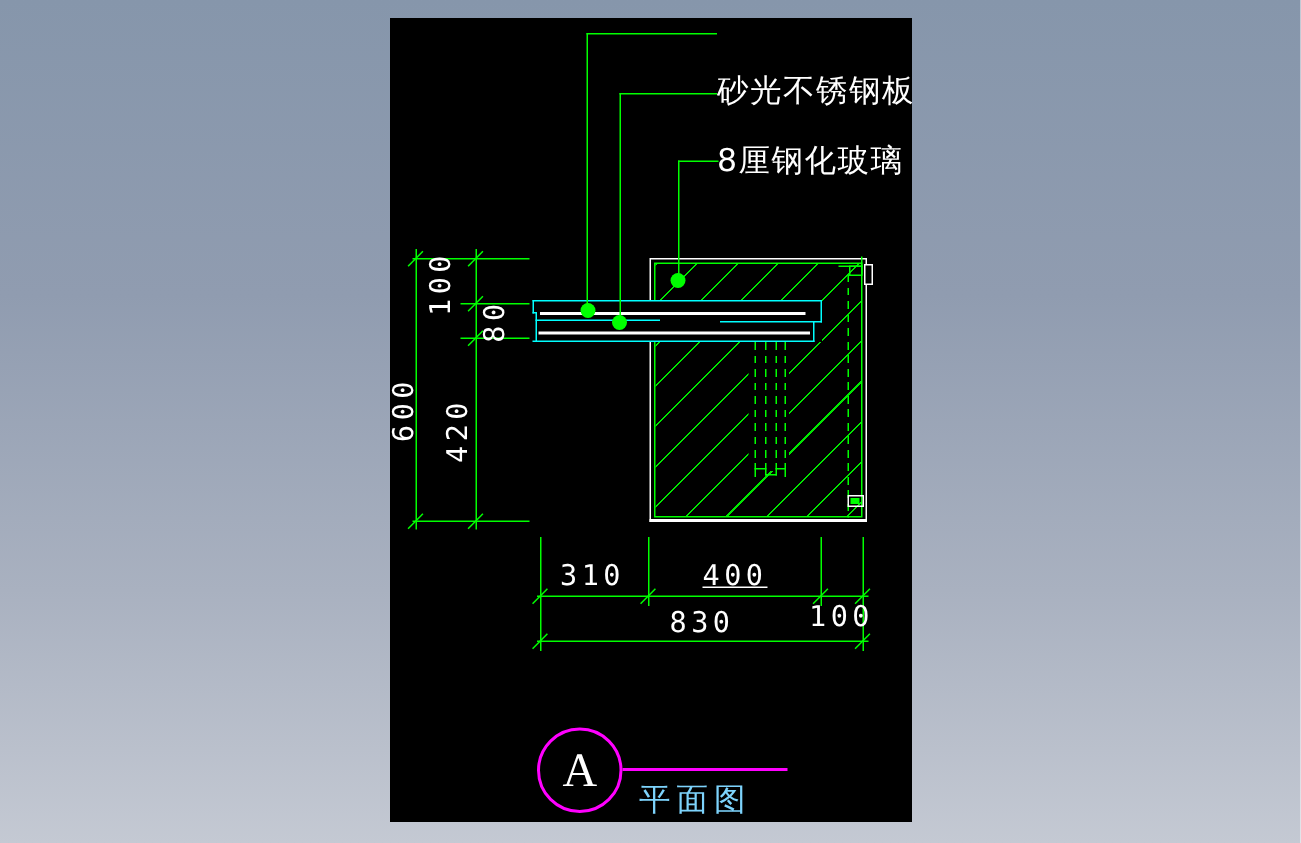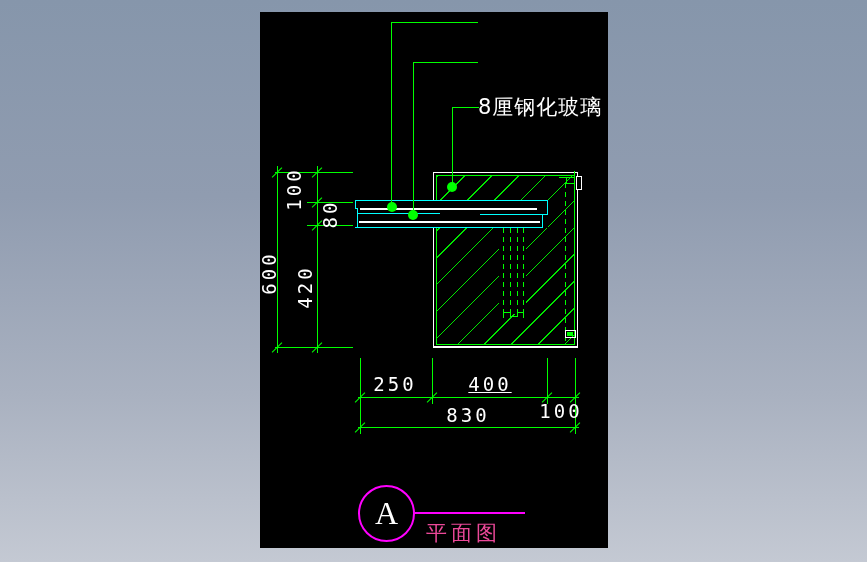--- a/index.html
+++ b/index.html
@@ -21,21 +21,21 @@
   .callout{position:absolute;left:218px;color:#fff;font-size:21px;line-height:22px;letter-spacing:1px;white-space:nowrap;}
   .dimtext{position:absolute;color:#fff;font-family:"DejaVu Sans Mono",monospace;font-size:19px;line-height:20px;letter-spacing:3px;text-align:center;white-space:nowrap;}
   .vdim{transform:rotate(-90deg);transform-origin:center;}
   .cabinet{position:absolute;left:173px;top:160px;width:145px;height:176px;border:1px solid #fff;}
   .hatch{position:absolute;left:176px;top:163px;width:139px;height:170px;border:1px solid #00ff00;
     background:repeating-linear-gradient(135deg,rgba(0,255,0,.9) 0 1px,transparent 1px 19px);}
   .mask{position:absolute;background:#000;}
   .detail-circle{position:absolute;left:98px;top:473px;width:57px;height:57px;border:2px solid #ff00ff;border-radius:50%;
     display:flex;align-items:center;justify-content:center;color:#fff;font-family:"Liberation Serif",serif;font-size:32px;}
   .plan-en{position:absolute;left:167px;top:477px;color:#fff;font-family:"DejaVu Sans Mono",monospace;font-size:23px;letter-spacing:5px;font-weight:400;}
-  .plan-zh{position:absolute;left:166px;top:507px;color:#ec4899;font-size:21px;letter-spacing:4px;}
+  .plan-zh{position:absolute;left:166px;top:507px;color:#7dd3fc;font-size:21px;letter-spacing:4px;}
 </style>
 </head>
 <body>
 
 <div class="canvas">
 
   <div class="cabinet"></div>
   <div class="hatch"></div>
   <div class="w" style="left:173px;top:334px;width:145px;height:2px;"></div>
 
@@ -80,20 +80,21 @@
   <div class="g" style="left:131px;top:10px;width:87px;height:1px;"></div>
   <div class="g" style="left:131px;top:10px;width:1px;height:185px;"></div>
   <div class="dot" style="left:127px;top:190px;"></div>
   <div class="g" style="left:153px;top:50px;width:65px;height:1px;"></div>
   <div class="g" style="left:153px;top:50px;width:1px;height:153px;"></div>
   <div class="dot" style="left:148px;top:198px;"></div>
   <div class="g" style="left:192px;top:95px;width:27px;height:1px;"></div>
   <div class="g" style="left:192px;top:95px;width:1px;height:81px;"></div>
   <div class="dot" style="left:187px;top:170px;"></div>
 
+  <div class="callout" style="top:37px;">砂光不锈钢板</div>
   <div class="callout" style="top:84px;">8厘钢化玻璃</div>
 
   <div class="g" style="left:17px;top:154px;width:1px;height:187px;"></div>
   <div class="g" style="left:57px;top:154px;width:1px;height:187px;"></div>
   <div class="g" style="left:15px;top:160px;width:78px;height:1px;"></div>
   <div class="g" style="left:47px;top:190px;width:46px;height:1px;"></div>
   <div class="g" style="left:47px;top:213px;width:46px;height:1px;"></div>
   <div class="g" style="left:15px;top:335px;width:78px;height:1px;"></div>
   <div class="tick" style="left:10px;top:160px;"></div>
   <div class="tick" style="left:10px;top:335px;"></div>
@@ -111,21 +112,21 @@
   <div class="g" style="left:287px;top:346px;width:1px;height:46px;"></div>
   <div class="g" style="left:315px;top:346px;width:1px;height:76px;"></div>
   <div class="g" style="left:98px;top:385px;width:221px;height:1px;"></div>
   <div class="g" style="left:98px;top:415px;width:221px;height:1px;"></div>
   <div class="tick" style="left:93px;top:385px;"></div>
   <div class="tick" style="left:165px;top:385px;"></div>
   <div class="tick" style="left:280px;top:385px;"></div>
   <div class="tick" style="left:308px;top:385px;"></div>
   <div class="tick" style="left:93px;top:415px;"></div>
   <div class="tick" style="left:308px;top:415px;"></div>
-  <div class="dimtext" style="left:105px;top:362px;width:60px;">250</div>
+  <div class="dimtext" style="left:105px;top:362px;width:60px;">310</div>
   <div class="dimtext" style="left:200px;top:362px;width:60px;text-decoration:underline;">400</div>
   <div class="dimtext" style="left:271px;top:389px;width:60px;">100</div>
   <div class="dimtext" style="left:178px;top:393px;width:60px;">830</div>
 
   <div class="detail-circle">
     <span>A</span>
   </div>
   <div class="m" style="left:155px;top:500px;width:110px;height:2px;"></div>
   <div class="plan-zh">平面图</div>
 

